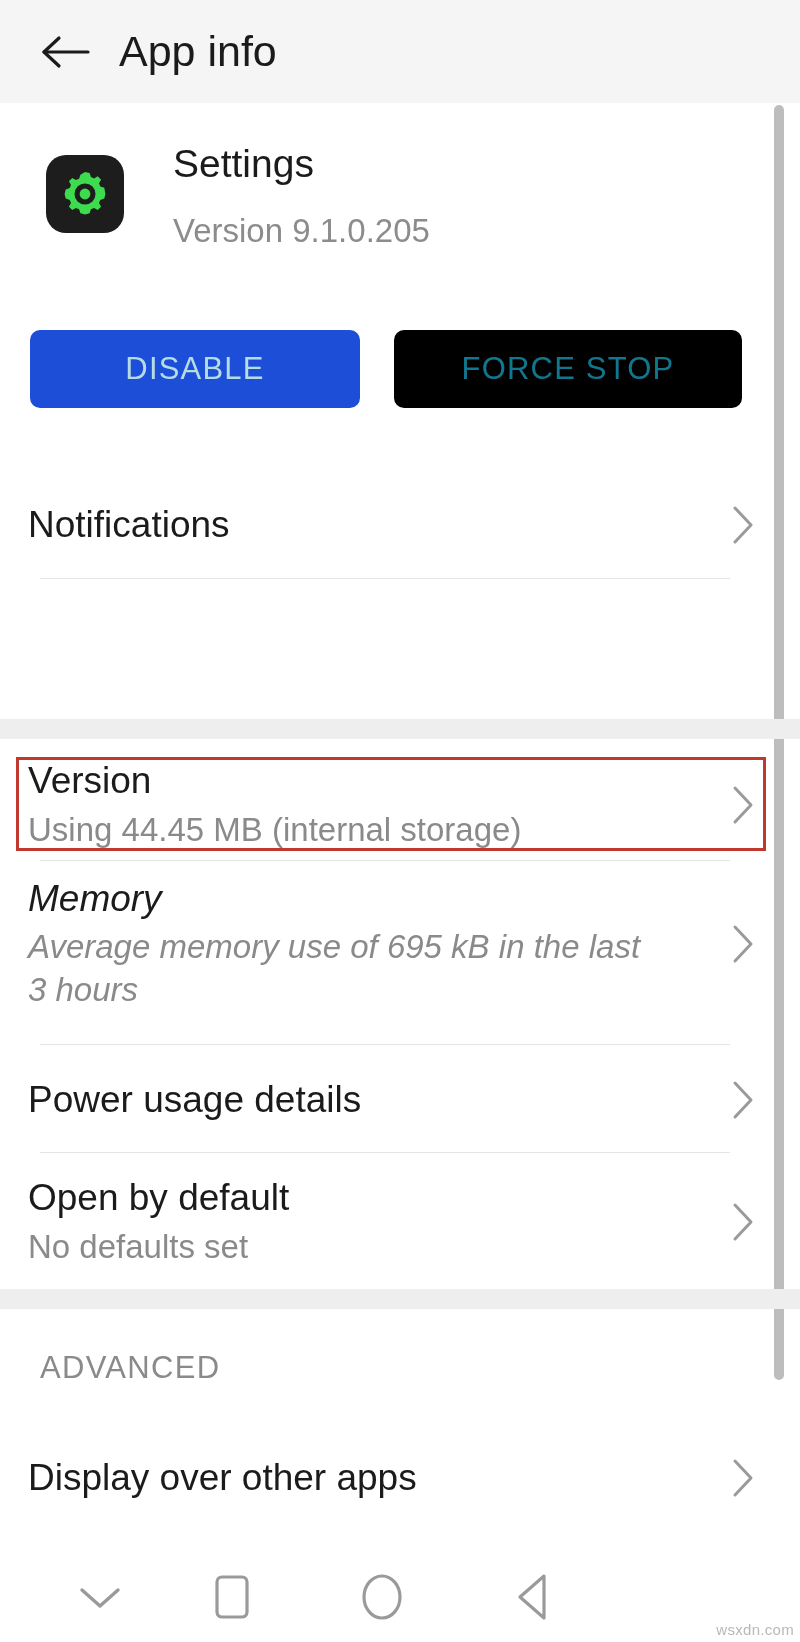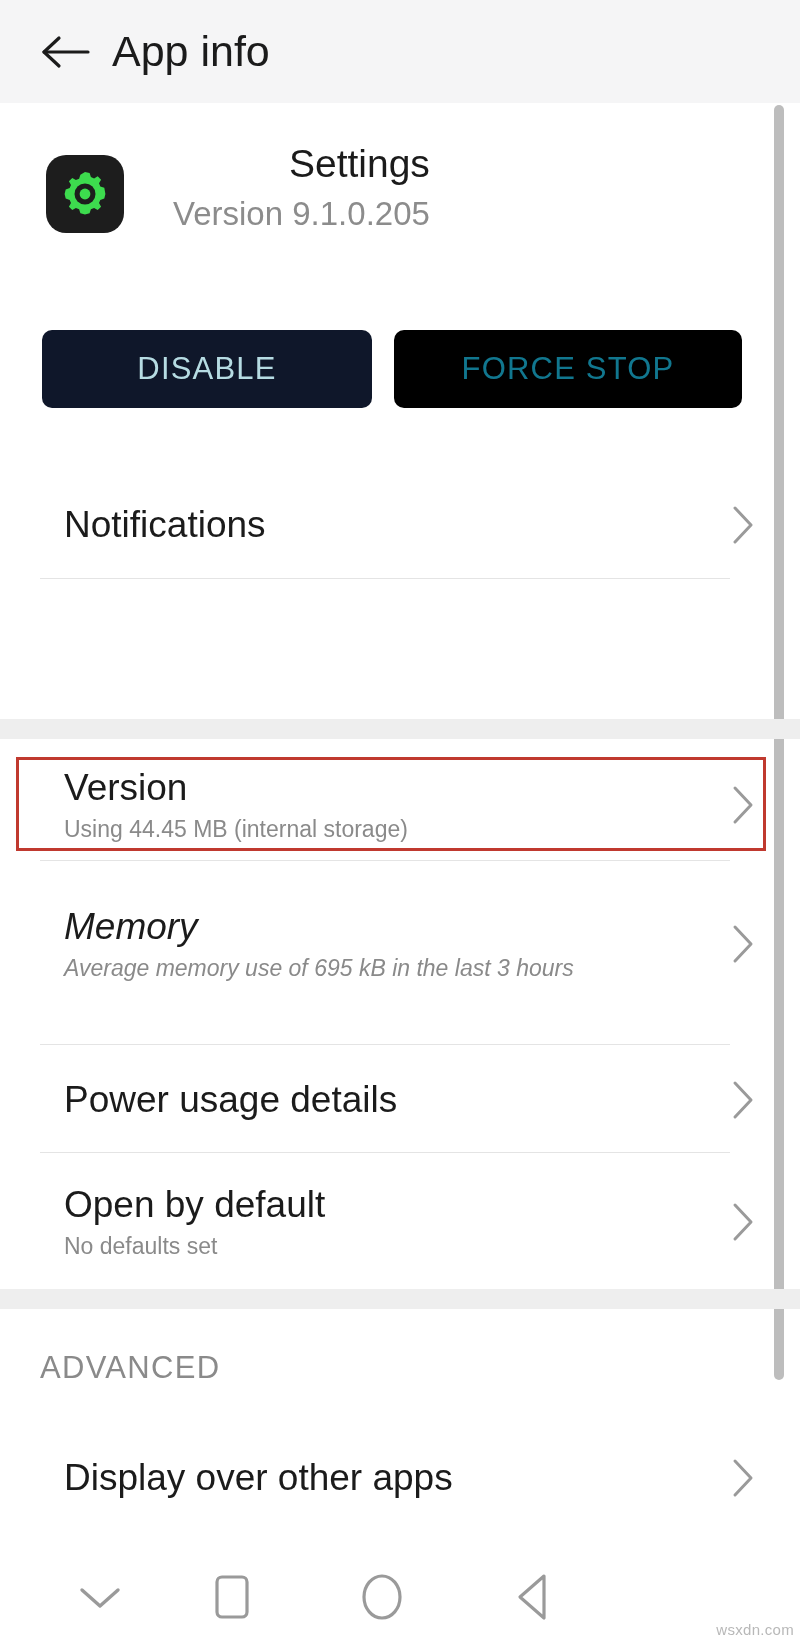--- a/index.html
+++ b/index.html
@@ -34,21 +34,21 @@
   #back-arrow {
     width: 56px; height: 56px;
     margin-left: 38px;
     display: flex;
     align-items: center;
     justify-content: center;
     cursor: pointer;
   }
   #back-arrow svg { display: block; }
   #appbar-title {
-    margin-left: 18px;
+    margin-left: 25px;
     font-size: 43px;
     color: #1b1b1b;
     letter-spacing: 0px;
     line-height: 1;
     font-weight: 400;
   }
 
   
   #scrollbar {
     position: absolute;
@@ -76,29 +76,28 @@
     border-radius: 20px;
     background: #1d1d1d;
     display: flex;
     align-items: center;
     justify-content: center;
     flex: 0 0 auto;
   }
   #app-meta {
     margin-left: 49px;
     margin-top: 38px;
-    text-align: right;
   }
   #app-name {
     font-size: 39px;
     color: #1b1b1b;
     line-height: 1.18;
   }
   #app-version {
-    margin-top: 8px;
+    margin-top: 25px;
     font-size: 33px;
     color: #8c8c8c;
     line-height: 1.18;
   }
 
   
   #actions {
     position: absolute;
     left: 0; top: 330px;
     width: 800px;
@@ -110,23 +109,23 @@
     height: 78px;
     border-radius: 10px;
     display: flex;
     align-items: center;
     justify-content: center;
     font-size: 31px;
     letter-spacing: 1.2px;
     box-sizing: border-box;
   }
   #btn-disable {
-    left: 42px;
+    left: 30px;
     width: 330px;
-    background: #0f172a;
+    background: #1d4ed8;
     color: #b6dce3;
     cursor: default;
   }
   #btn-force-stop {
     left: 394px;
     width: 348px;
     background: #000000;
     color: #11778f;
     cursor: pointer;
   }
@@ -137,32 +136,32 @@
     left: 0;
     width: 800px;
     box-sizing: border-box;
     cursor: pointer;
   }
   .row-inner {
     position: relative;
     height: 100%;
     display: flex;
     align-items: center;
-    padding-left: 64px;
+    padding-left: 28px;
     padding-right: 40px;
   }
   .row-text { flex: 1 1 auto; min-width: 0; }
   .row-title {
     font-size: 37px;
     color: #1b1b1b;
     line-height: 1.2;
   }
   .row-sub {
     margin-top: 5px;
-    font-size: 23px;
+    font-size: 33px;
     color: #8a8a8a;
     line-height: 1.28;
     max-width: 620px;
   }
   .chevron {
     flex: 0 0 auto;
     width: 34px;
     display: flex;
     align-items: center;
     justify-content: center;

